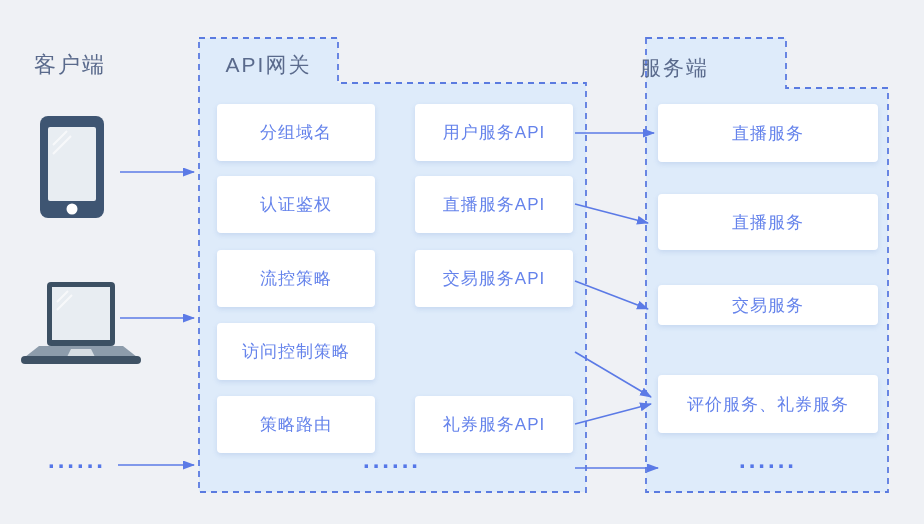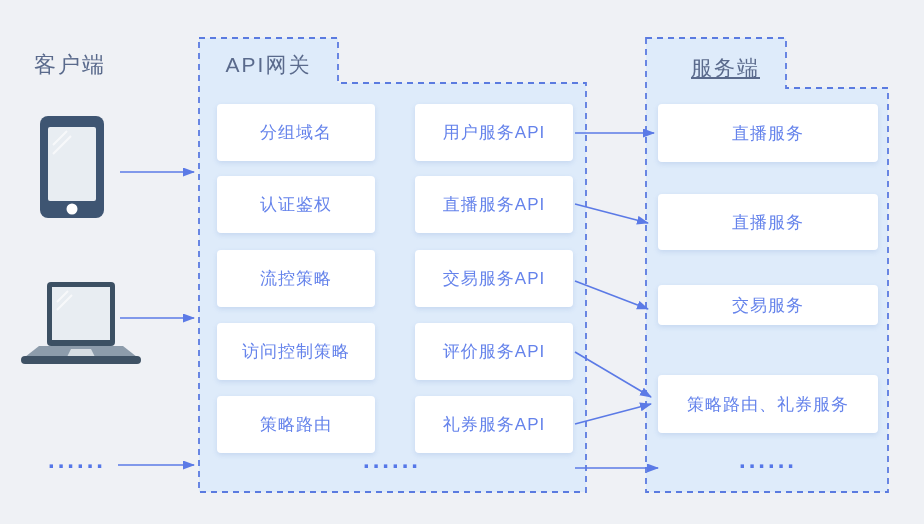--- a/index.html
+++ b/index.html
@@ -23,21 +23,21 @@
   .section-title {
     position: absolute;
     color: #5A6A8C;
     font-size: 22px;
     letter-spacing: 2px;
     white-space: nowrap;
     z-index: 3;
   }
   .client-title { left: 34px; top: 50px; }
   .gateway-title { left: 199px; top: 51px; width: 139px; text-align: center; font-size: 21px; }
-  .backend-title { left: 620px; top: 54px; width: 140px; text-align: right; font-size: 21px; text-decoration: underline; }
+  .backend-title { left: 640px; top: 54px; width: 140px; text-align: left; font-size: 21px; }
   .node-box {
     position: absolute;
     background: #FFFFFF;
     border-radius: 4px;
     display: flex;
     align-items: center;
     justify-content: center;
     color: #6583EB;
     font-size: 17px;
     letter-spacing: 1px;
@@ -123,27 +123,26 @@
 
   <div class="node-box policy-box" style="top:104px">分组域名</div>
   <div class="node-box policy-box" style="top:176px">认证鉴权</div>
   <div class="node-box policy-box" style="top:250px">流控策略</div>
   <div class="node-box policy-box" style="top:323px">访问控制策略</div>
   <div class="node-box policy-box" style="top:396px">策略路由</div>
 
   <div class="node-box api-box" style="top:104px">用户服务API</div>
   <div class="node-box api-box" style="top:176px">直播服务API</div>
   <div class="node-box api-box" style="top:250px">交易服务API</div>
-  <div class="node-box api-box" style="top:323px">评价服务API</div>
   <div class="node-box api-box" style="top:396px">礼券服务API</div>
 
   <div class="dots dots-gateway">......</div>
 
   <div class="section-title backend-title">服务端</div>
 
   <div class="node-box service-box" style="top:104px;height:58px">直播服务</div>
   <div class="node-box service-box" style="top:194px;height:56px">直播服务</div>
   <div class="node-box service-box" style="top:285px;height:40px">交易服务</div>
-  <div class="node-box service-box" style="top:375px;height:58px">策略路由、礼券服务</div>
+  <div class="node-box service-box" style="top:375px;height:58px">评价服务、礼券服务</div>
 
   <div class="dots dots-backend">......</div>
 
 </div>
 
 </body></html>

